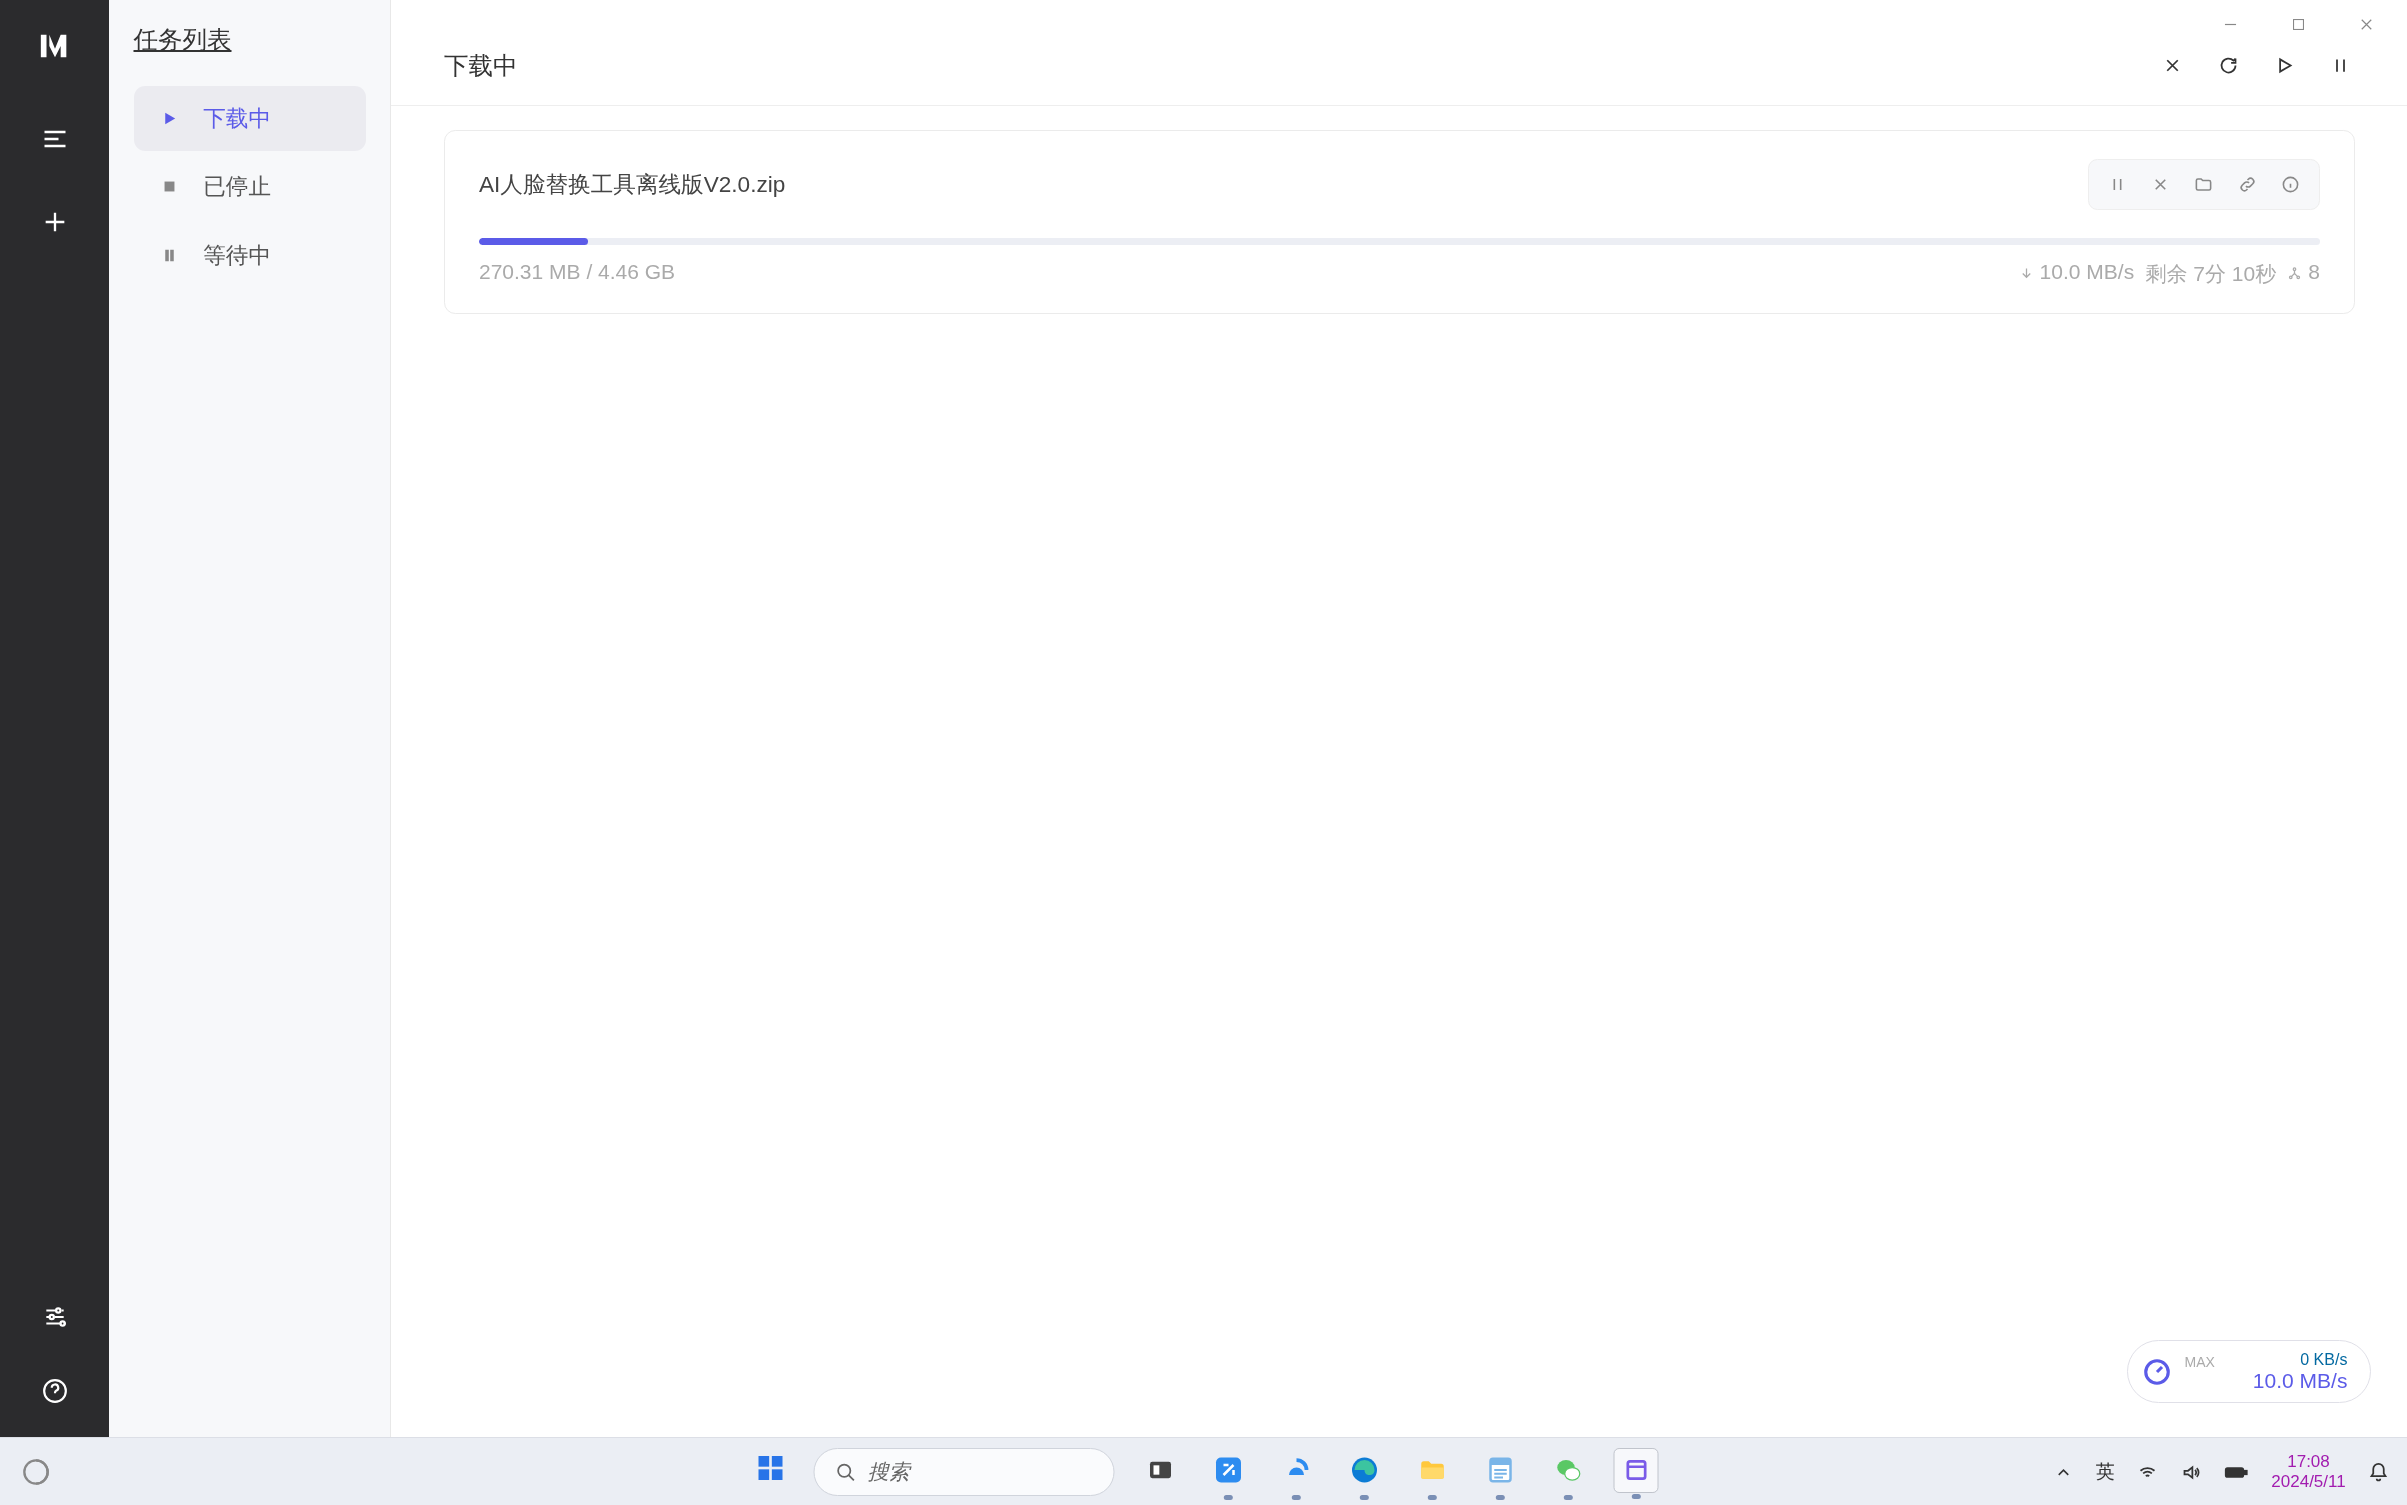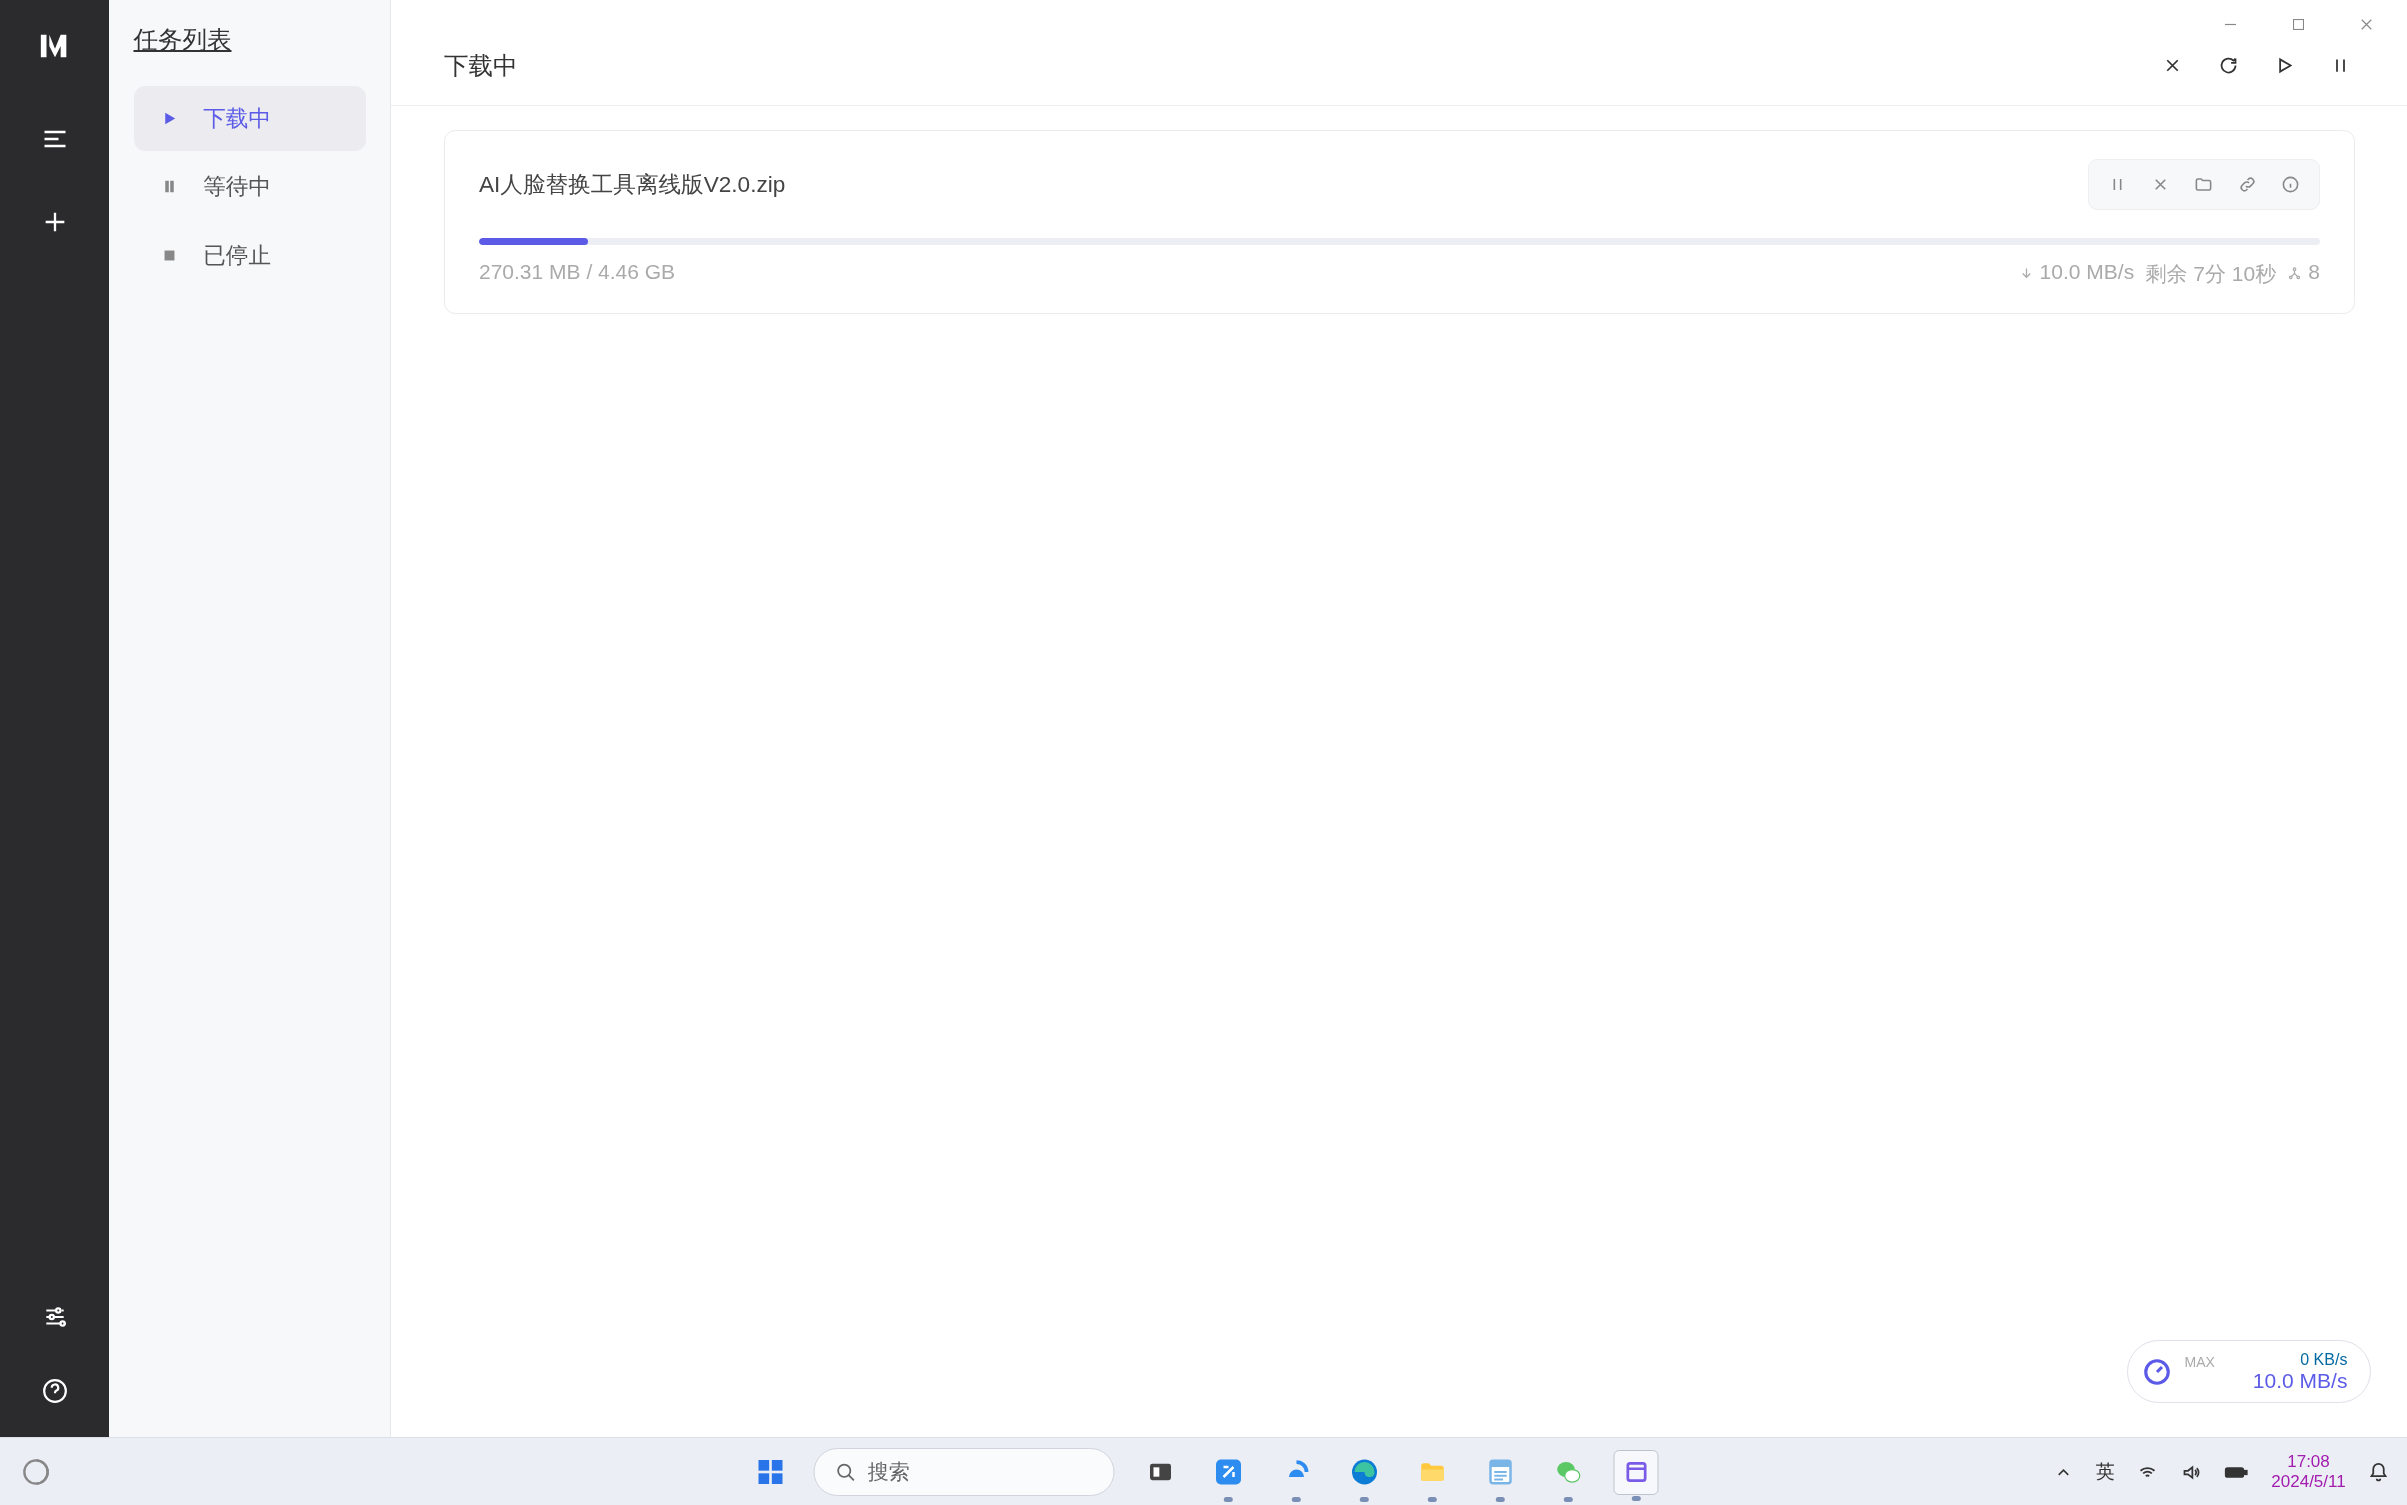--- a/index.html
+++ b/index.html
@@ -265,22 +265,23 @@
       margin-left: 17px;
       display: flex;
       align-items: center;
       justify-content: center;
     }
     .taskbar-center {
       position: absolute;
       left: 50%;
       transform: translateX(-50%);
       display: flex;
-      align-items: center;
+      align-items: flex-start;
       gap: 23px;
+      font-style: italic;
     }
     .start-btn {
       width: 41px;
       height: 41px;
       display: flex;
       align-items: center;
       justify-content: center;
       cursor: pointer;
     }
     .search-box {
@@ -387,32 +388,32 @@
       <span class="task-item-icon">
         <svg width="17" height="17" viewBox="0 0 24 24">
             <path d="M6 4l14 8-14 8z"></path>
           </svg>
       </span>
       <span>下载中</span>
     </div>
     <div class="task-item">
       <span class="task-item-icon">
         <svg width="17" height="17" viewBox="0 0 24 24">
+            <path d="M5 5h14v14H5z"></path>
+          </svg>
+      </span>
+      <span>已停止</span>
+    </div>
+    <div class="task-item">
+      <span class="task-item-icon">
+        <svg width="17" height="17" viewBox="0 0 24 24">
             <path d="M6 4h5v16H6zM13 4h5v16h-5z"></path>
           </svg>
       </span>
       <span>等待中</span>
-    </div>
-    <div class="task-item">
-      <span class="task-item-icon">
-        <svg width="17" height="17" viewBox="0 0 24 24">
-            <path d="M5 5h14v14H5z"></path>
-          </svg>
-      </span>
-      <span>已停止</span>
     </div>
   </div>
 
   <div class="main">
     <div class="window-controls">
       <div class="win-ctrl">
         <svg width="19" height="19" viewBox="0 0 24 24">
             <path d="M5 12h14"></path>
           </svg>
       </div>

